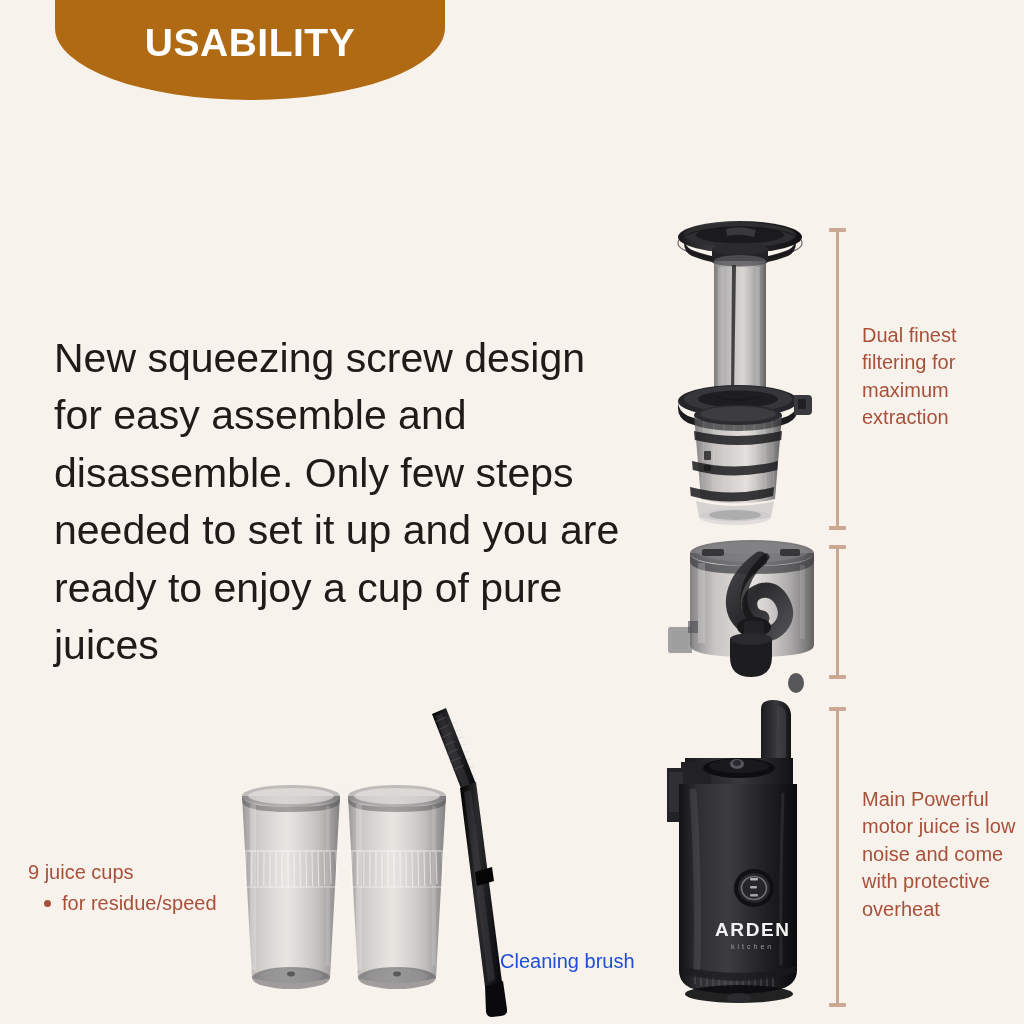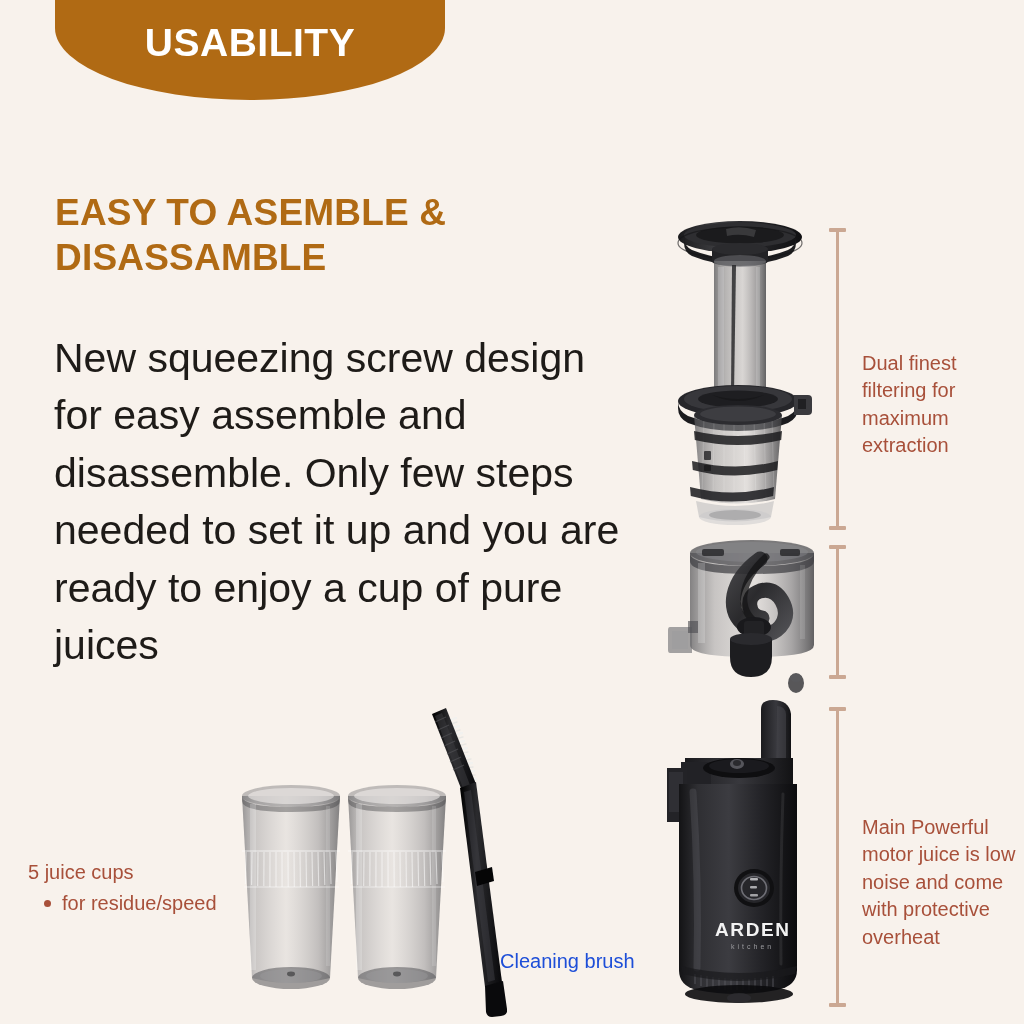--- a/index.html
+++ b/index.html
@@ -89,21 +89,20 @@
     line-height:1.3;
   }
 
   
   .callout {
     position:absolute;
     color:#a8503a;
     font-size:20px;
     line-height:1.37;
     width:155px;
-    margin-top:28px;
   }
   #callout-1 { left:862px; top:322px; }
   #callout-2 { left:862px; top:549px; }
   #callout-3 { left:862px; top:786px; }
 
   
   .bracket {
     position:absolute;
     width:20px;
   }
@@ -137,26 +136,25 @@
 </style>
 </head>
 <body>
 
 <div id="page">
 
   <div class="banner">
     <span class="banner-label">USABILITY</span>
   </div>
 
-  <h1 class="heading">EASY TO ASEMBLE &amp; DISASSAMBLE</h1>
 
   <p class="paragraph">New squeezing screw design for easy assemble and disassemble. Only few steps needed to set it up and you are ready to enjoy a cup of pure juices</p>
 
   <div class="cups-list">
-    <span class="title">5 juice cups</span>
+    <span class="title">9 juice cups</span>
     <ul>
       <li>for residue/speed</li>
     </ul>
   </div>
 
   <div class="brush-label">Cleaning brush</div>
 
   <div class="bracket" id="bracket-1">
     <div class="cap top"></div>
     <div class="stem"></div>

